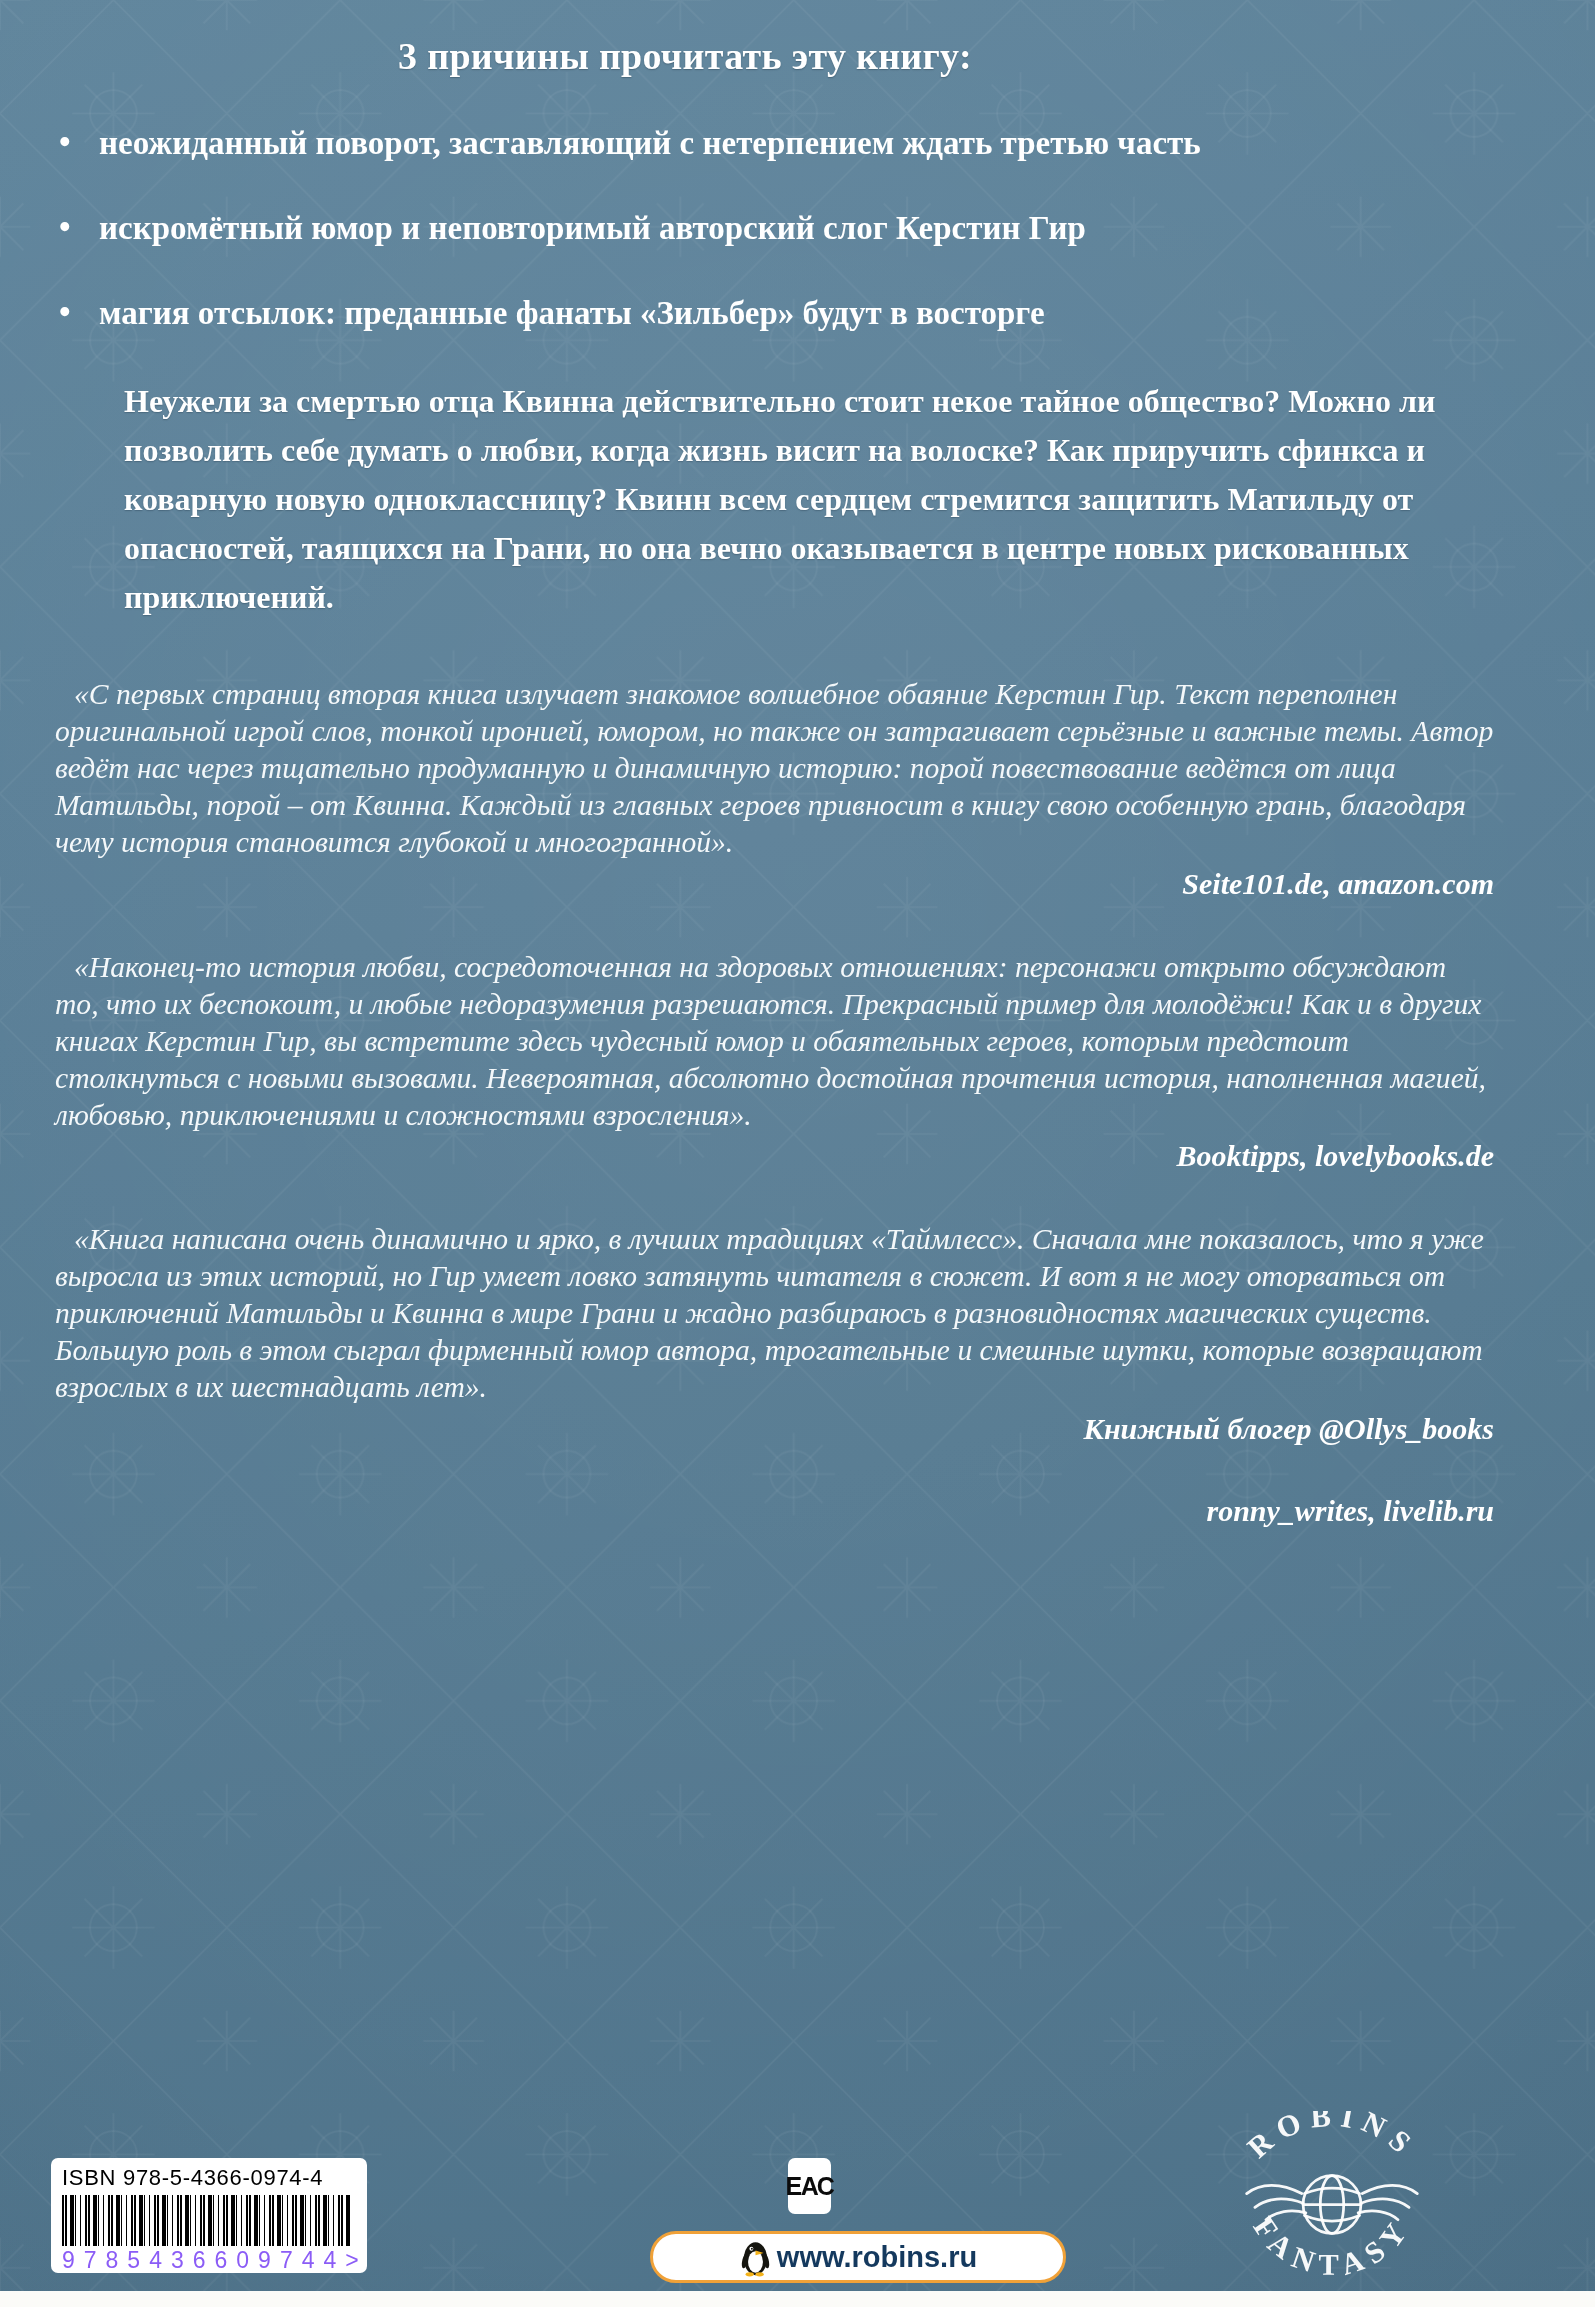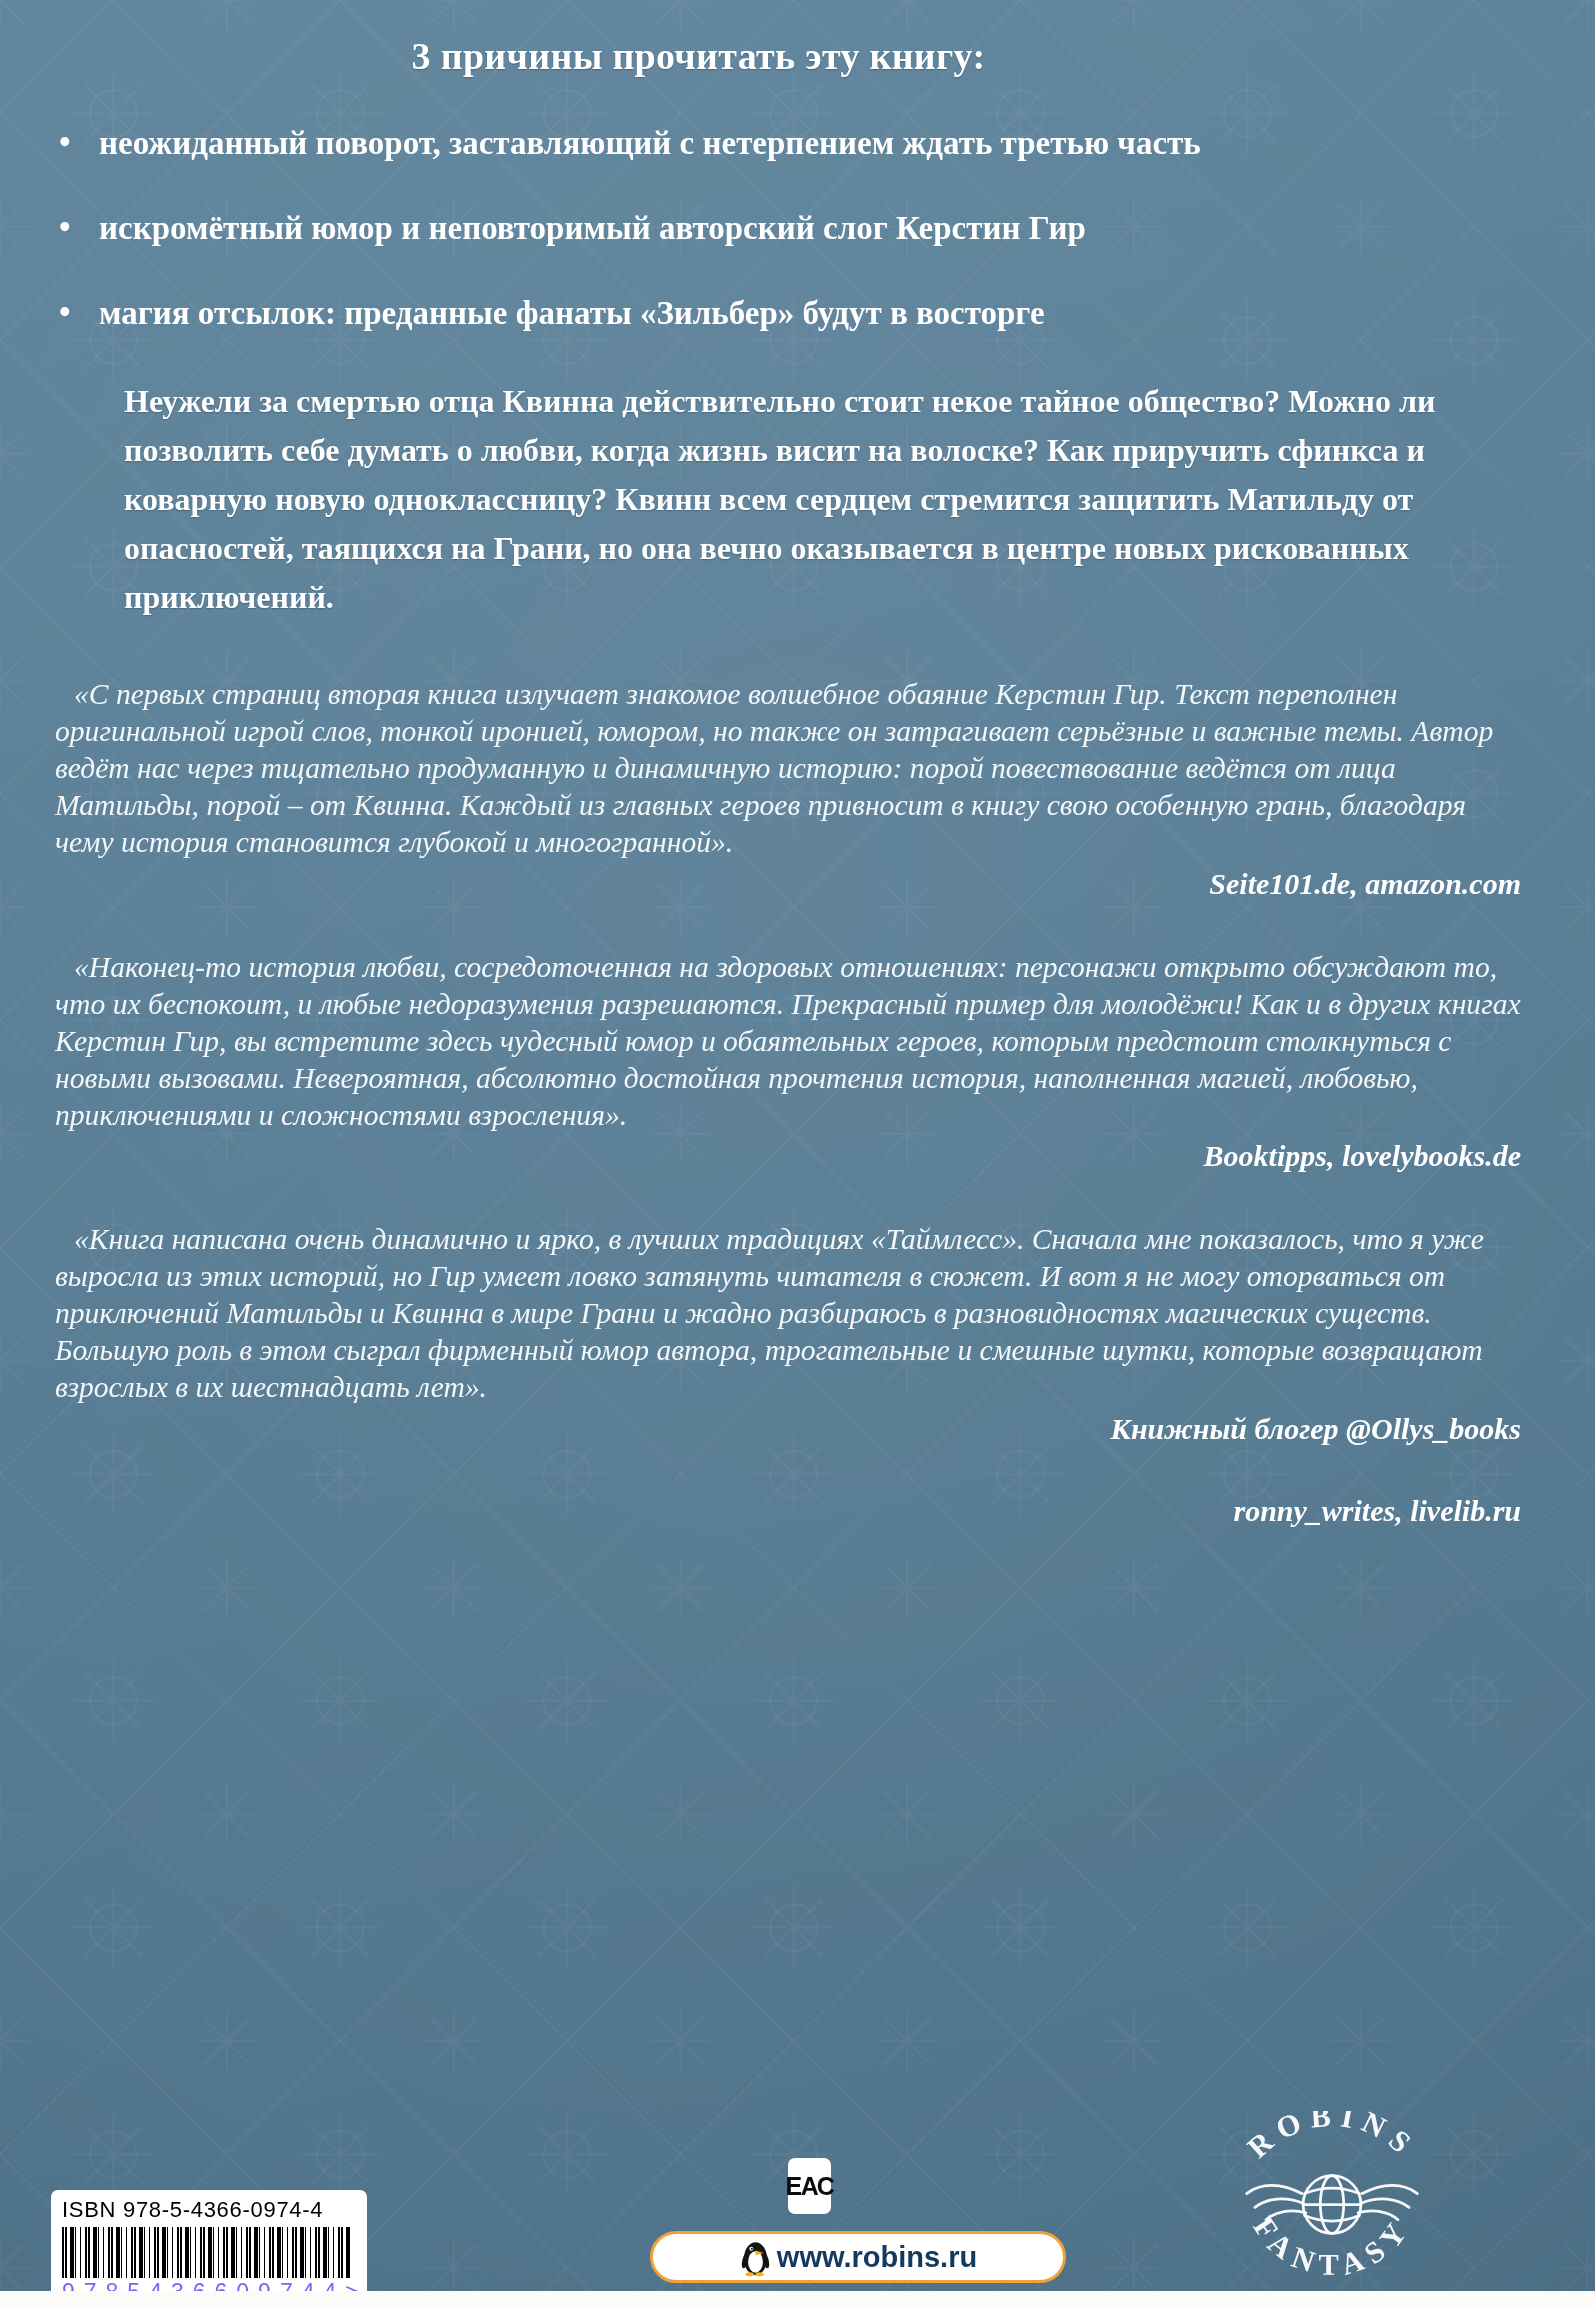--- a/index.html
+++ b/index.html
@@ -25,21 +25,21 @@
   }
   .bg-pattern {
     position: absolute;
     inset: 0;
     width: 100%;
     height: 100%;
   }
   .content {
     position: relative;
     z-index: 2;
-    padding: 34px 74px 0 55px;
+    padding: 34px 101px 0 55px;
   }
   .title {
     margin: 0 179px 9.6px 0;
     text-align: center;
     font-size: 38px;
     font-weight: 700;
     letter-spacing: 0.3px;
     text-shadow: 0 0.7px 1.4px rgba(20,40,55,0.35);
   }
   .reasons {
@@ -96,21 +96,20 @@
     top: 2158px;
     width: 316px;
     height: 115px;
     background: #ffffff;
     border-radius: 6.9px;
     z-index: 3;
     color: #000000;
     font-family: "Liberation Sans", sans-serif;
     padding: 6.9px 11px 0 11px;
     box-sizing: border-box;
-    margin-top: 32px;
   }
   .isbn-label {
     font-size: 22px;
     letter-spacing: 0.7px;
     color: #000000;
     white-space: nowrap;
   }
   .bars {
     margin-top: 4.1px;
     height: 51px;

